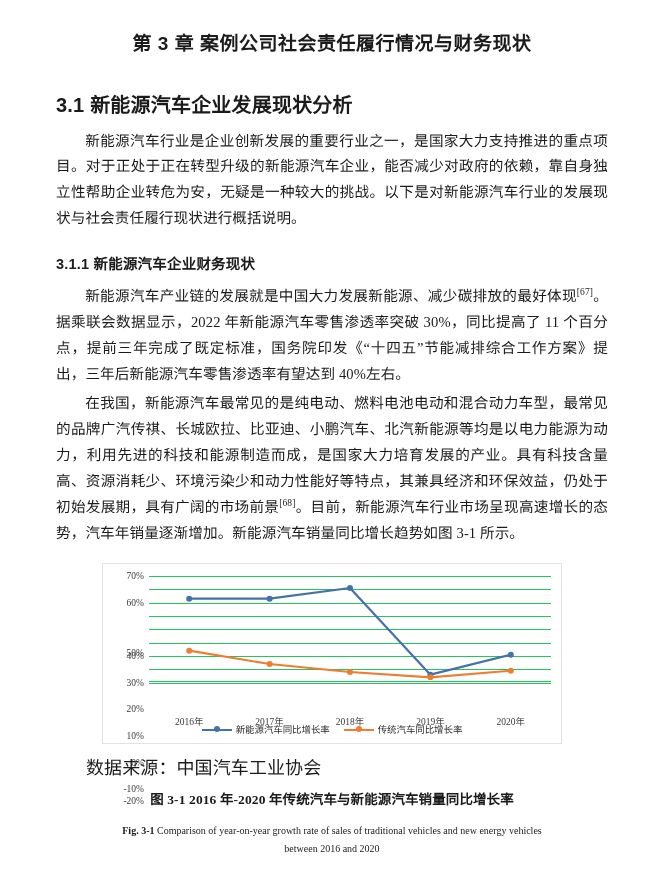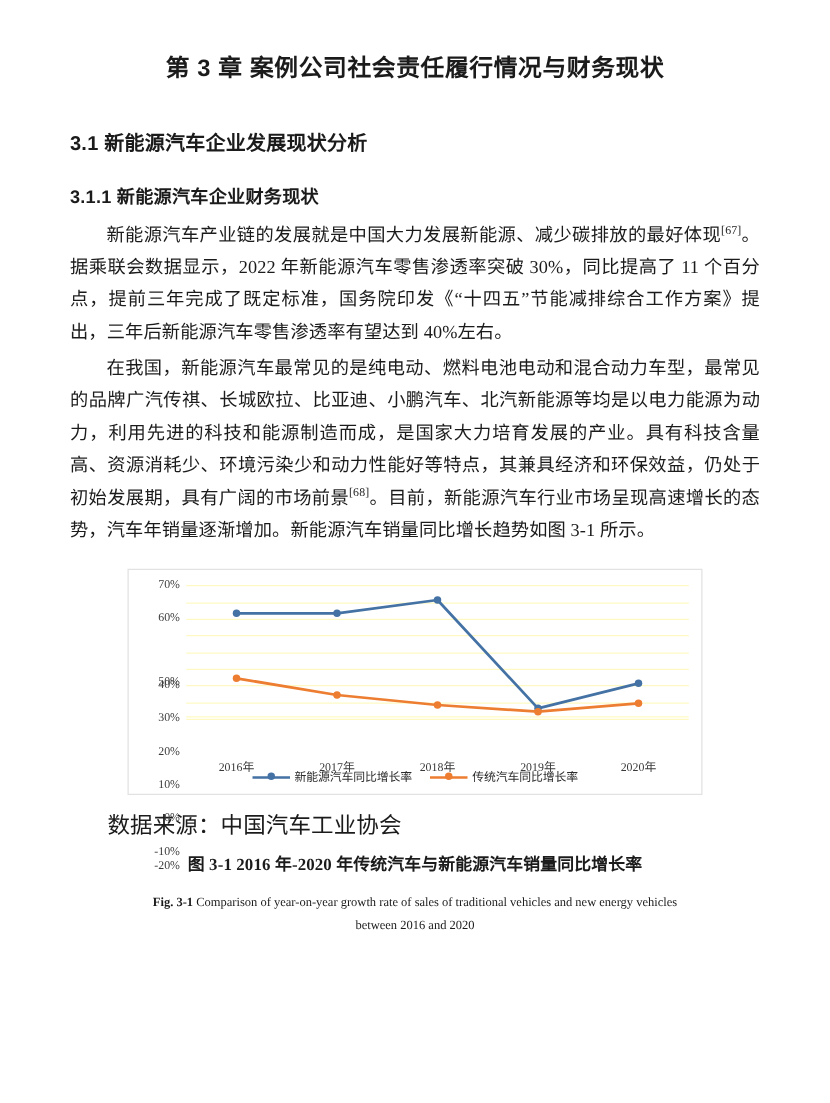--- a/index.html
+++ b/index.html
@@ -14,38 +14,38 @@
     overflow: hidden;
     font-family: "Liberation Serif", "DejaVu Serif", serif;
     color: #1b1b1b;
     position: relative;
   }
   .page {
     width: 664px;
     height: 882px;
     position: relative;
     box-sizing: border-box;
-    padding: 12px 56px;
+    padding: 0 56px;
   }
 
   
   .chapter-title {
     margin: 0;
     padding-top: 30px;
     text-align: center;
     font-size: 19px;
     font-weight: bold;
     letter-spacing: 0.5px;
     line-height: 1.5;
     font-family: "Liberation Sans", "DejaVu Sans", sans-serif;
   }
   .h2 {
     margin: 0;
     padding-top: 30px;
-    font-size: 16px;
+    font-size: 20px;
     font-weight: bold;
     letter-spacing: 0.2px;
     font-family: "Liberation Sans", "DejaVu Sans", sans-serif;
   }
   .h3 {
     margin: 0;
     padding-top: 20px;
     font-size: 14.5px;
     font-weight: bold;
     letter-spacing: 0.2px;
@@ -88,21 +88,21 @@
     left: 46px;
     top: 12px;
     right: 10px;
     height: 120px;
   }
   .gridline {
     position: absolute;
     left: 0;
     right: 0;
     height: 1px;
-    background: #fef9c3;
+    background: #22c55e;
   }
   .ytick {
     position: absolute;
     right: 100%;
     margin-right: 5px;
     transform: translateY(-50%);
     font-size: 9.5px;
     white-space: nowrap;
     color: #3a3a3a;
     font-family: "Liberation Serif", serif;
@@ -182,20 +182,21 @@
 </style>
 </head>
 <body>
 
 <div class="page">
 
   <h1 class="chapter-title">第 3 章  案例公司社会责任履行情况与财务现状</h1>
 
   <h2 class="h2">3.1  新能源汽车企业发展现状分析</h2>
 
+  <p class="body">新能源汽车行业是企业创新发展的重要行业之一，是国家大力支持推进的重点项目。对于正处于正在转型升级的新能源汽车企业，能否减少对政府的依赖，靠自身独立性帮助企业转危为安，无疑是一种较大的挑战。以下是对新能源汽车行业的发展现状与社会责任履行现状进行概括说明。</p>
 
   <h3 class="h3">3.1.1  新能源汽车企业财务现状</h3>
 
   <p class="body"><span>新能源汽车产业链的发展就是中国大力发展新能源、减少碳排放的最好体现</span><sup>[67]</sup><span>。据乘联会数据显示，2022 年新能源汽车零售渗透率突破 30%，同比提高了 11 个百分点，提前三年完成了既定标准，国务院印发《“十四五”节能减排综合工作方案》提出，三年后新能源汽车零售渗透率有望达到 40%左右。</span></p>
 
   <p class="body tight"><span>在我国，新能源汽车最常见的是纯电动、燃料电池电动和混合动力车型，最常见的品牌广汽传祺、长城欧拉、比亚迪、小鹏汽车、北汽新能源等均是以电力能源为动力，利用先进的科技和能源制造而成，是国家大力培育发展的产业。具有科技含量高、资源消耗少、环境污染少和动力性能好等特点，其兼具经济和环保效益，仍处于初始发展期，具有广阔的市场前景</span><sup>[68]</sup><span>。目前，新能源汽车行业市场呈现高速增长的态势，汽车年销量逐渐增加。新能源汽车销量同比增长趋势如图 3-1 所示。</span></p>
 
   <div class="figure-wrap">
 
     <div class="chart-box">

